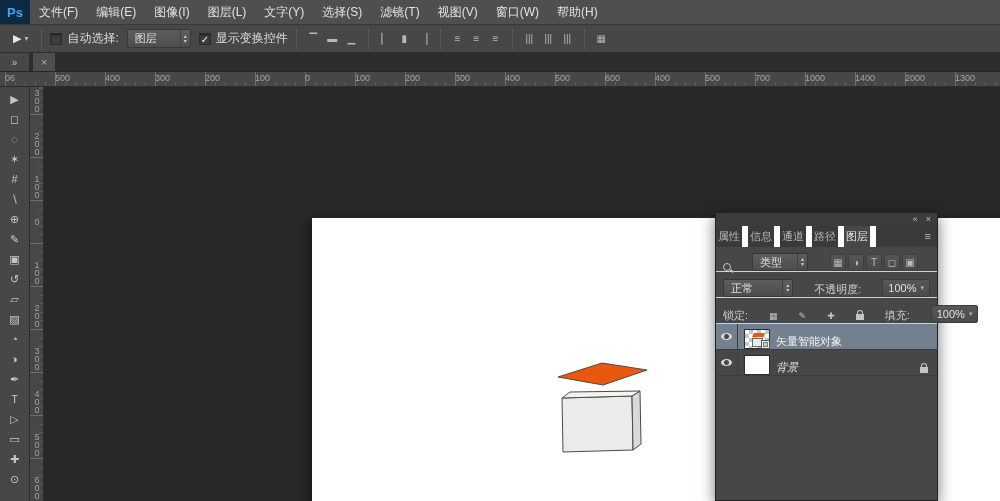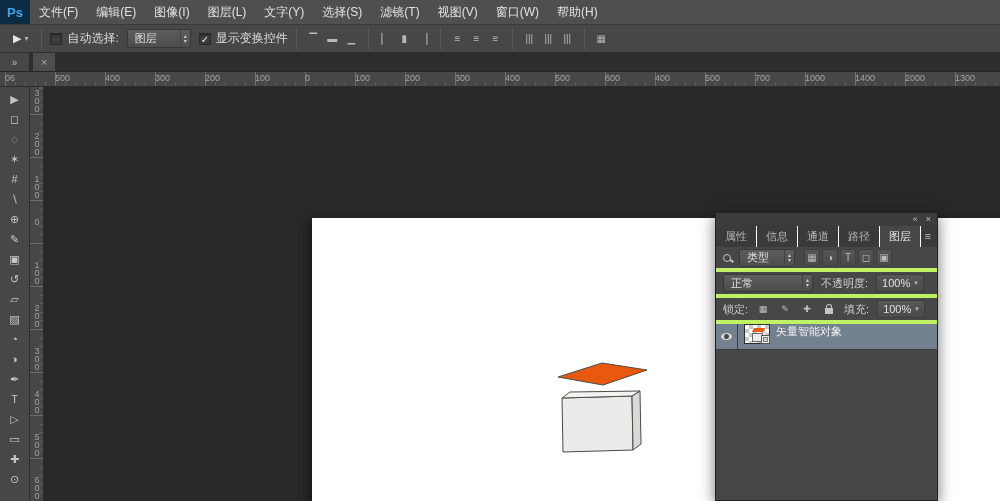--- a/index.html
+++ b/index.html
@@ -70,43 +70,43 @@
               box-shadow:-3px 3px 9px rgba(0,0,0,.45)}
   .cube{position:absolute;left:240px;top:142px}
   .cube polygon{stroke:#4e4b43;stroke-width:1;stroke-linejoin:round}
 
   
   .panel{position:absolute;left:715px;top:212px;width:223px;height:289px;background:#474747;
          border:1px solid #222222;box-shadow:0 4px 14px rgba(0,0,0,.55);font-size:11px}
   .p-drag{height:13px;background:#3c3c3c;display:flex;justify-content:flex-end;align-items:center;gap:8px;padding:0 6px}
   .p-collapse,.p-close{font-size:9px;color:#bdbdbd;line-height:1}
   .p-tabs{height:21px;background:#3a3a3a;display:flex;align-items:stretch;position:relative}
-  .p-tab{padding:0 9px;line-height:21px;color:#b5b5b5;border-right:1px solid #ffffff;white-space:nowrap}
+  .p-tab{padding:0 2px;line-height:21px;color:#b5b5b5;border-right:6px solid #ffffff;white-space:nowrap}
   .p-tab.active{background:#474747;color:#e8e8e8}
   .p-menu{position:absolute;right:6px;top:4px;color:#c0c0c0;font-size:11px}
-  .p-row{display:flex;align-items:center;gap:8px;padding:0 7px;border-bottom:4px solid #bef264}
+  .p-row{display:flex;align-items:flex-end;gap:21px;padding:0 7px;border-bottom:1px solid #bef264}
   .p-filter{height:25px}
   .magnifier{width:8px;height:8px;border:1.5px solid #c2c2c2;border-radius:50%;position:relative;flex:none}
   .magnifier::after{content:"";position:absolute;width:4px;height:1.5px;background:#c2c2c2;right:-4px;bottom:-1px;transform:rotate(40deg)}
   .dd-kind{width:56px;height:18px}
   .f-icons{display:flex;gap:2px;margin-left:1px}
   .fbtn{width:16px;height:17px;display:flex;align-items:center;justify-content:center;color:#bdbdbd;font-size:10px;
         border:1px solid #3e3e3e;background:linear-gradient(#555555,#4a4a4a);border-radius:2px}
   .p-blend{height:26px}
   .dd-blend{width:90px;height:18px}
   .plabel{color:#cfcfcf;white-space:nowrap}
   .valuebox{display:inline-flex;align-items:center;height:18px;border:1px solid #3c3c3c;
             background:linear-gradient(#575757,#4b4b4b);border-radius:2px;padding:0 5px;gap:4px;color:#e0e0e0}
   .varrow{font-size:7px;color:#b5b5b5}
   .p-lock{height:26px}
   .lbtn{width:14px;height:15px;display:flex;align-items:center;justify-content:center;color:#c0c0c0;font-size:9px}
   .css-lock{position:relative;width:8px;height:6px;background:#c4c4c4;display:inline-block;margin-top:3px}
   .css-lock::before{content:"";position:absolute;left:1px;top:-4px;width:4px;height:4px;border:1px solid #c4c4c4;
                     border-bottom:none;border-radius:3px 3px 0 0}
-  .layer-row{height:26px;display:flex;align-items:flex-start;border-bottom:1px solid #3c3c3c}
+  .layer-row{height:26px;display:flex;align-items:flex-end;border-bottom:1px solid #3c3c3c}
   .layer-row.selected{background:#73818e}
   .eye-cell{width:22px;height:100%;display:flex;align-items:center;justify-content:center;
             border-right:1px solid #3c3c3c;flex:none}
   .eye{width:11px;height:7px;background:#d9d9d9;border-radius:50%;position:relative}
   .eye::after{content:"";position:absolute;left:3px;top:1px;width:5px;height:5px;background:#474747;border-radius:50%}
   .thumb{width:26px;height:20px;margin:0 6px;position:relative;flex:none;border:1px solid #2e2e2e}
   .thumb.checker{background-color:#ffffff;
     background-image:linear-gradient(45deg,#c8c8c8 25%,transparent 25%,transparent 75%,#c8c8c8 75%),
                      linear-gradient(45deg,#c8c8c8 25%,transparent 25%,transparent 75%,#c8c8c8 75%);
     background-size:8px 8px;background-position:0 0,4px 4px}
@@ -339,16 +339,24 @@
         <span class="eye-cell">
             <span class="eye"></span>
           </span>
         <span class="thumb checker">
           <span class="mini-lid"></span>
           <span class="mini-body"></span>
           <span class="so-badge"></span>
         </span>
         <span class="layer-name">矢量智能对象</span>
       </div>
+      <div class="layer-row">
+        <span class="eye-cell">
+            <span class="eye"></span>
+          </span>
+        <span class="thumb white"></span>
+        <span class="layer-name bg-name">背景</span>
+        <span class="row-lock"><span class="css-lock"></span></span>
+      </div>
     </div>
   </div>
 
 </div>
 
 </body></html>

